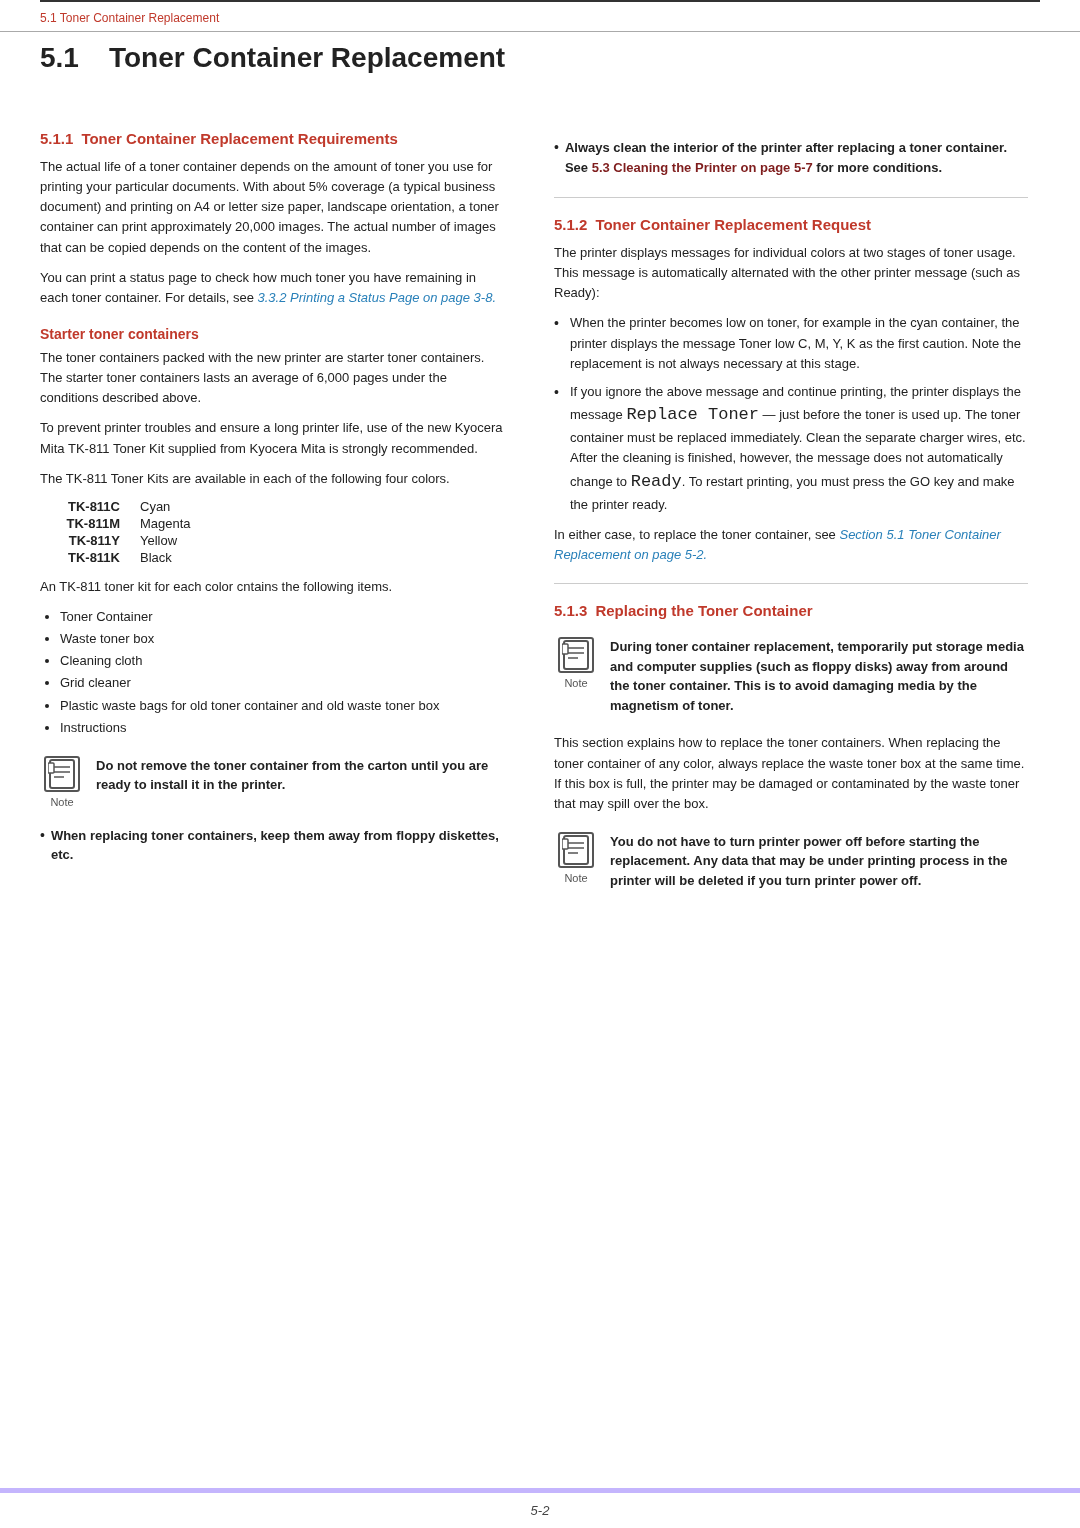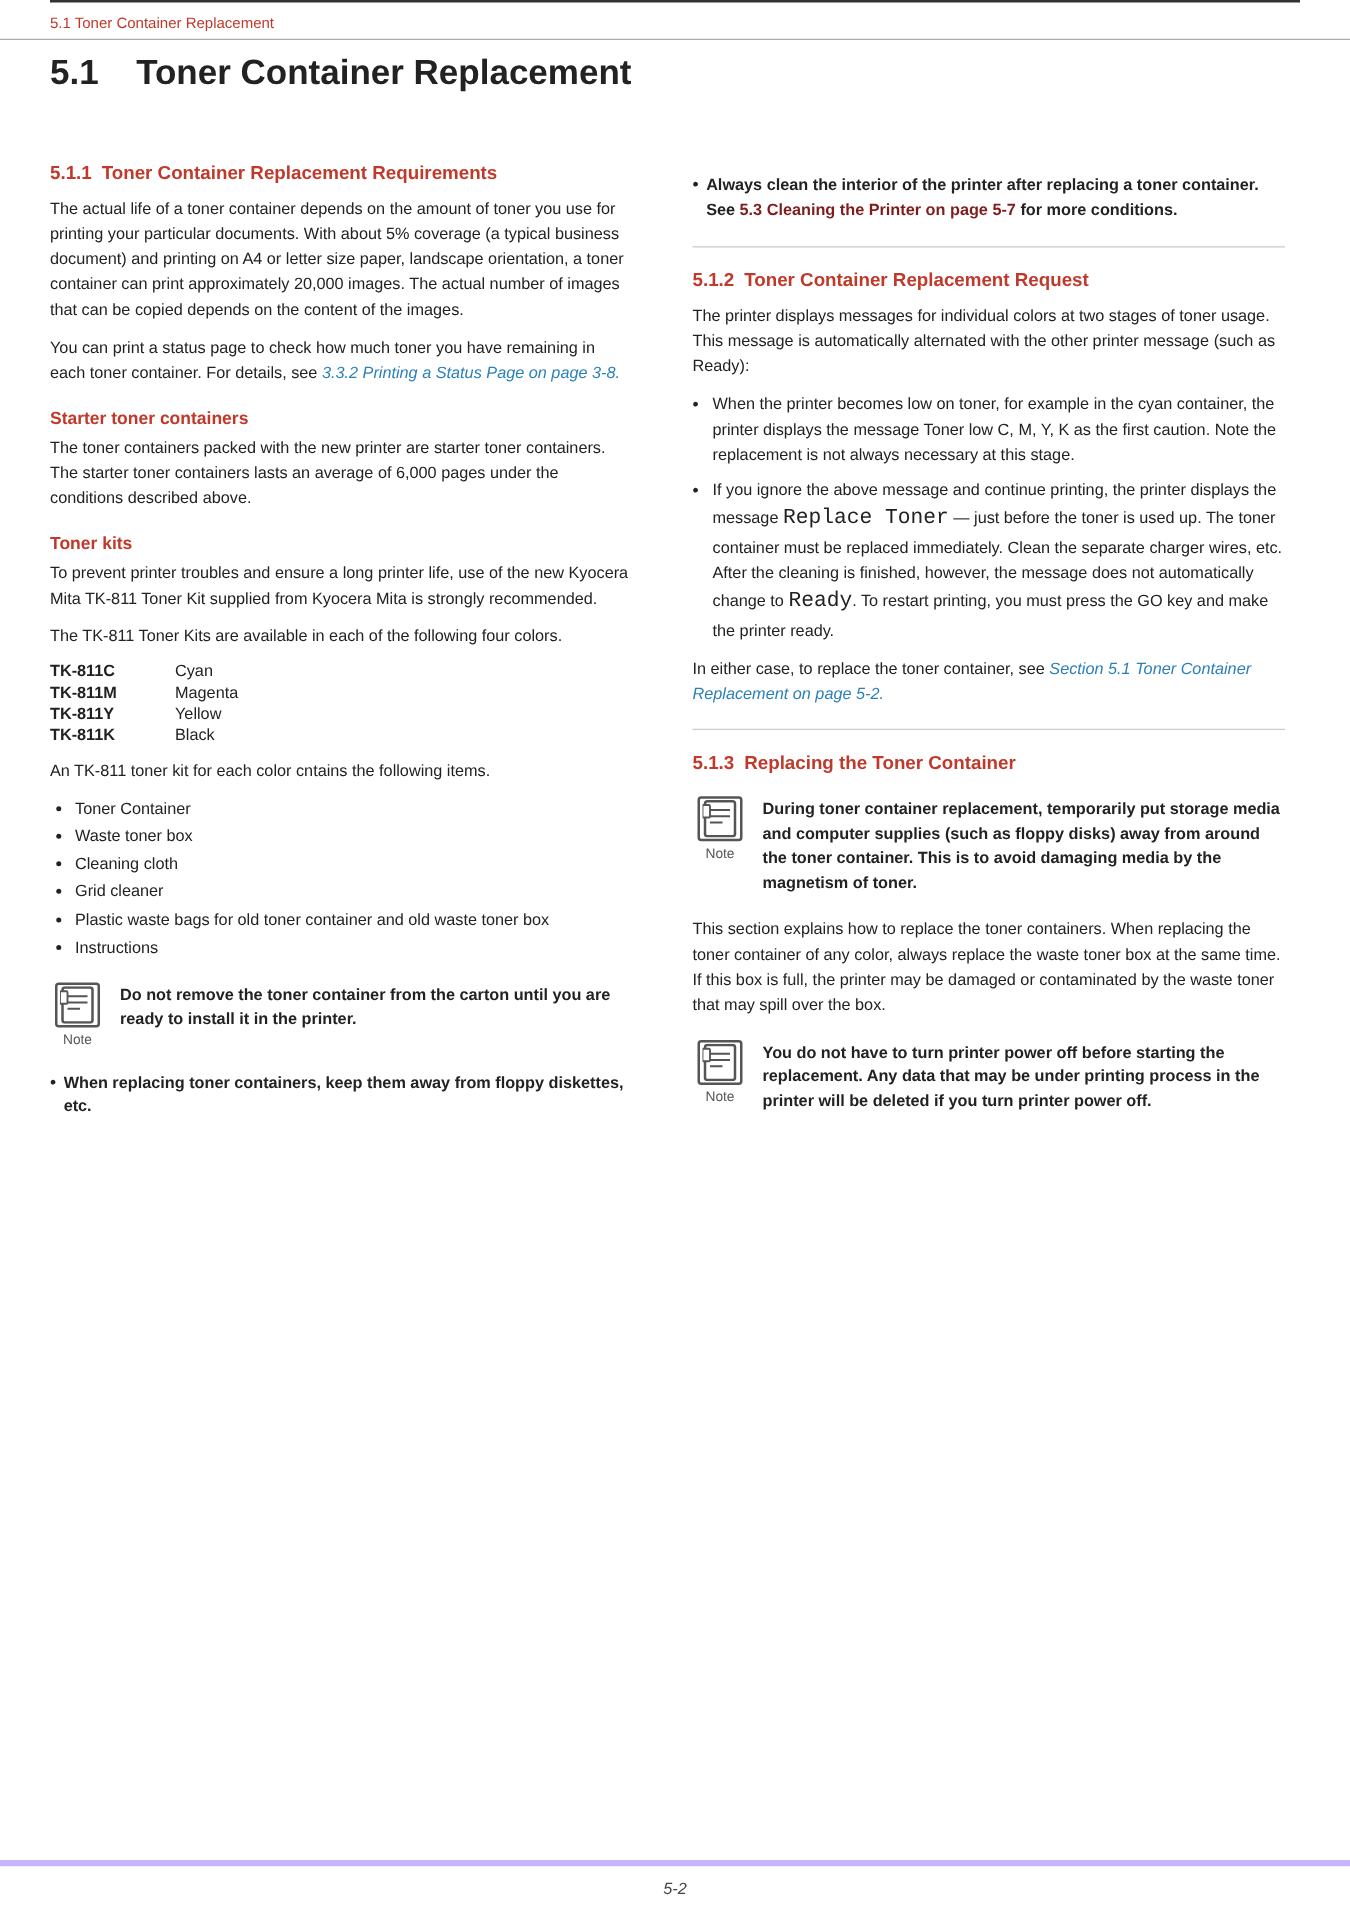--- a/index.html
+++ b/index.html
@@ -85,20 +85,21 @@
     }
     .toner-table .toner-row {
       display: flex;
       gap: 20px;
       margin-bottom: 2px;
     }
     .toner-row .tk-code {
       font-weight: bold;
       width: 80px;
       font-size: 13px;
+      text-align: right;
     }
     .toner-row .tk-color {
       font-size: 13px;
     }
     .bullet-list {
       list-style: disc;
       margin-left: 20px;
       margin-bottom: 10px;
     }
     .bullet-list li {
@@ -228,21 +229,20 @@
 
       <p>The actual life of a toner container depends on the amount of toner you use for printing your particular documents.  With about 5% coverage (a typical business document) and printing on A4 or letter size paper, landscape orientation, a toner container can print approximately 20,000 images.  The actual number of images that can be copied depends on the content of the images.</p>
 
       <p>
         <span>You can print a status page to check how much toner you have remaining in each toner container. For details, see </span><a class="ref-link" href="#">3.3.2 Printing a Status Page on page 3-8.</a>
       </p>
 
       <h3 class="subsubsection-title">Starter toner containers</h3>
       <p>The toner containers packed with the new printer are starter toner containers. The starter toner containers lasts an average of 6,000 pages under the conditions described above.</p>
 
-      <h3 class="subsubsection-title">Toner kits</h3>
       <p>To prevent printer troubles and ensure a long printer life, use of the new Kyocera Mita TK-811 Toner Kit supplied from Kyocera Mita is strongly recommended.</p>
       <p>The TK-811 Toner Kits are available in each of the following four colors.</p>
 
       <div class="toner-table">
         <div class="toner-row">
           <span class="tk-code">TK-811C</span>
           <span class="tk-color">Cyan</span>
         </div>
         <div class="toner-row">
           <span class="tk-code">TK-811M</span>

